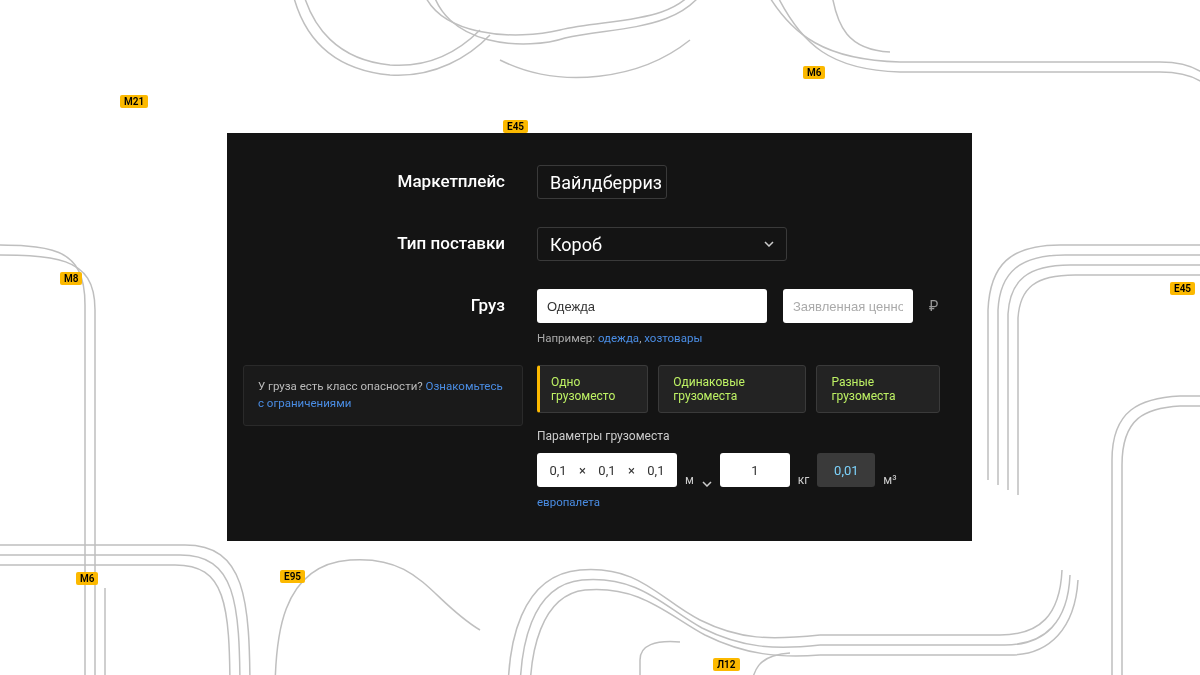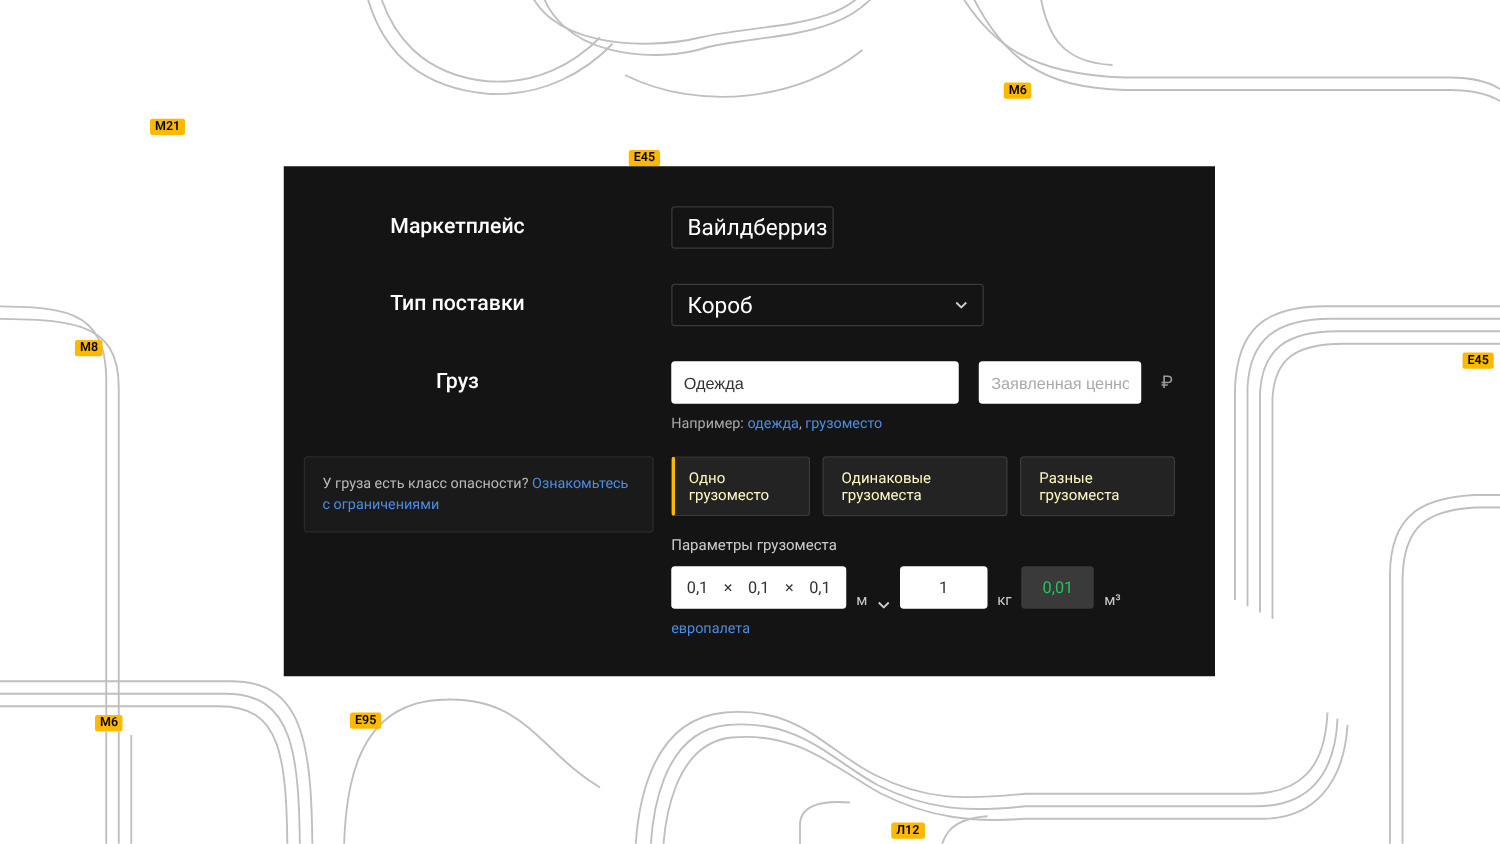--- a/index.html
+++ b/index.html
@@ -52,21 +52,21 @@
   z-index: 5;
 }
 
 .row {
   display: flex;
   align-items: flex-start;
   margin-bottom: 28px;
 }
 .row-label {
   width: 310px;
-  text-align: center;
+  text-align: right;
   padding-right: 32px;
   font-size: 17px;
   font-weight: 500;
   color: #fff;
   padding-top: 6px;
 }
 .row-body {
   flex: 1;
   padding-right: 32px;
 }
@@ -152,21 +152,21 @@
   gap: 10px;
   margin-top: 20px;
   margin-bottom: 16px;
 }
 .tab {
   background: #232323;
   border: 1px solid #3a3a3a;
   border-radius: 3px;
   padding: 9px 14px;
   font-size: 12px;
-  color: #fef9c3;
+  color: #bef264;
   cursor: pointer;
 }
 .tab-active {
   border-left: 3px solid #fcb900;
   padding-left: 11px;
 }
 
 .params-label {
   font-size: 12px;
   color: #ccc;
@@ -217,21 +217,21 @@
 
 .vol-box {
   background: #3a3a3a;
   border-radius: 3px;
   height: 34px;
   width: 58px;
   display: flex;
   align-items: center;
   justify-content: center;
   font-size: 13px;
-  color: #22c55e;
+  color: #7dd3fc;
 }
 
 .europallet {
   margin-top: 8px;
   font-size: 11.5px;
 }
 .europallet a {
   color: #4a8de4;
   text-decoration: none;
 }
@@ -328,21 +328,21 @@
 
   <div class="row" style="margin-bottom:0;">
     <div class="row-label">Груз</div>
     <div class="row-body">
       <div class="cargo-inputs">
         <input class="text-input text-input-wide" value="Одежда" style="">
         <input class="text-input text-input-med" placeholder="Заявленная ценность" style="">
         <span class="ruble">₽</span>
       </div>
       <div class="hint">
-        <span>Например: </span><a href="#">одежда</a><span>, </span><a href="#">грузоместо</a>
+        <span>Например: </span><a href="#">одежда</a><span>, </span><a href="#">хозтовары</a>
       </div>
 
       <div class="tabs">
         <div class="tab tab-active">Одно грузоместо</div>
         <div class="tab">Одинаковые грузоместа</div>
         <div class="tab">Разные грузоместа</div>
       </div>
 
       <div class="params-label">Параметры грузоместа</div>
 

